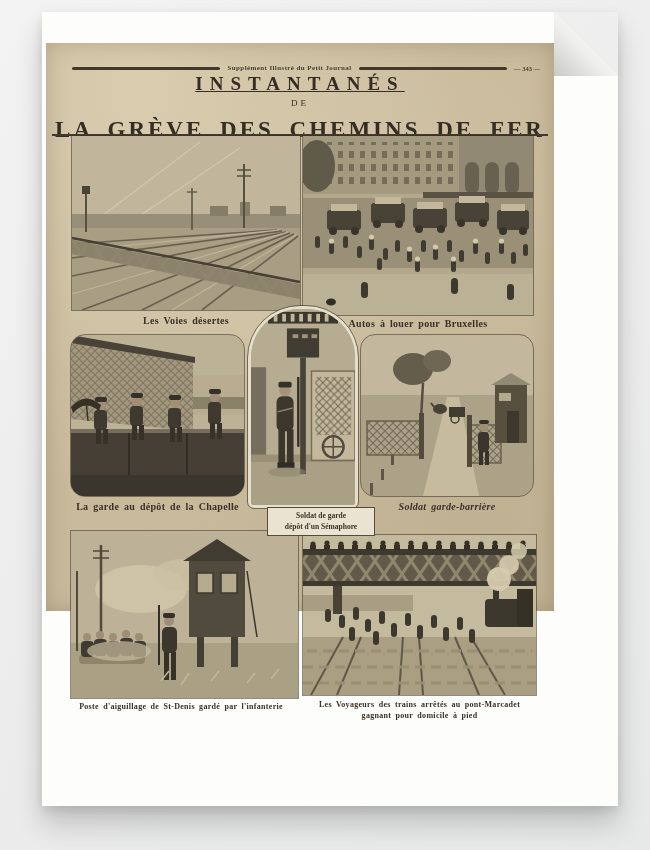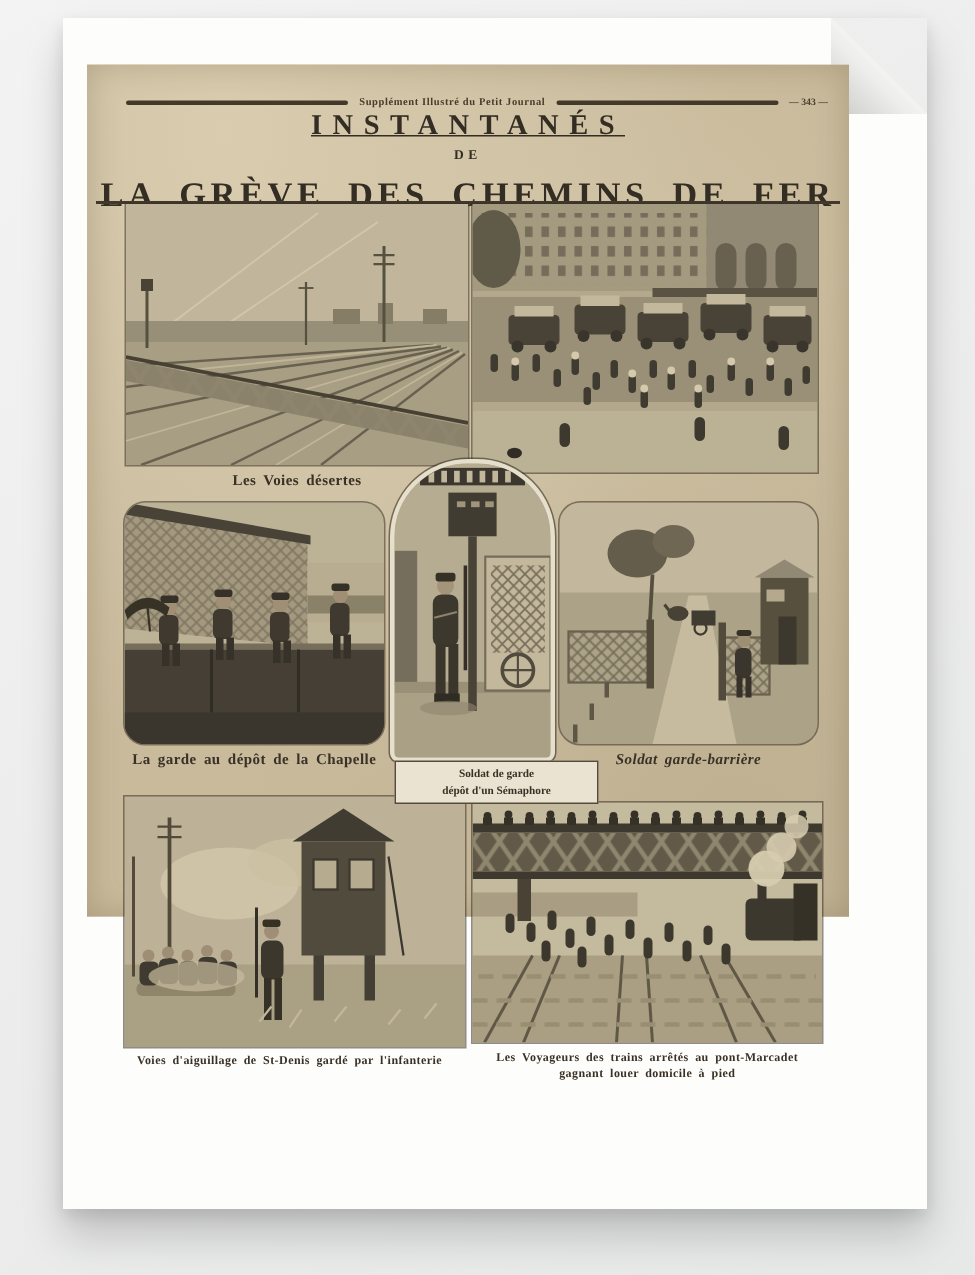--- a/index.html
+++ b/index.html
@@ -14,52 +14,52 @@
   .sheet-shadow{position:absolute;left:42px;top:12px;width:576px;height:794px;
     box-shadow:0 18px 26px rgba(0,0,0,.18),0 4px 10px rgba(0,0,0,.10);}
   .sheet{position:absolute;left:42px;top:12px;width:576px;height:794px;
     background:#fdfdfc;
     clip-path:polygon(0 0,calc(100% - 64px) 0,100% 64px,100% 100%,0 100%);}
   .curl{position:absolute;left:554px;top:12px;width:64px;height:64px;
     clip-path:polygon(0 0,100% 100%,0 100%);
     background:linear-gradient(45deg,#c9c9c6 0%,#ededeb 40%,#ffffff 72%,#f4f4f2 100%);
     filter:drop-shadow(-2px 3px 3px rgba(0,0,0,.18));}
   
-  .newspage{position:absolute;left:58px;top:43px;width:508px;height:568px;
+  .newspage{position:absolute;left:46px;top:43px;width:508px;height:568px;
     background:
       radial-gradient(ellipse at 18% 8%,#d9ccaf 0%,rgba(217,204,175,0) 55%),
       radial-gradient(ellipse at 85% 92%,#bfb092 0%,rgba(191,176,146,0) 55%),
       radial-gradient(ellipse at 60% 40%,#d2c4a6 0%,rgba(210,196,166,0) 65%),
       #c9ba9c;
     box-shadow:inset 0 0 22px rgba(92,74,44,.28);
     color:#3a3126;}
   
   .masthead{position:absolute;left:26px;right:14px;top:19px;height:12px;
     display:flex;align-items:center;gap:7px;}
   .mast-rule{flex:1;height:3px;background:#42392b;border-radius:2px;}
   .mast-title{font-size:7px;font-weight:bold;letter-spacing:.4px;color:#473d2d;white-space:nowrap;}
   .mast-pagenum{font-size:6.5px;font-weight:bold;color:#473d2d;white-space:nowrap;}
   
   .heading{position:absolute;left:0;right:0;top:31px;text-align:center;line-height:1;}
   .head1{font-size:19px;font-weight:bold;letter-spacing:7px;color:#332d23;text-decoration:underline;}
-  .head2{font-size:9px;font-weight:bold;letter-spacing:3px;color:#332d23;margin-top:6px;text-align:center;}
+  .head2{font-size:9px;font-weight:normal;letter-spacing:3px;color:#332d23;margin-top:6px;text-align:center;}
   .head3{font-size:23px;font-weight:bold;letter-spacing:3px;word-spacing:7px;color:#332d23;margin-top:10px;white-space:nowrap;}
   .title-rule{position:absolute;left:6px;right:6px;top:91px;height:2px;background:#42392b;}
   
   .photo{position:absolute;overflow:hidden;background:#b3a98f;
     outline:1px solid rgba(55,47,35,.55);}
   .photo svg{display:block;width:100%;height:100%;}
   .round{border-radius:14px;}
   .arch{border-radius:52px 52px 6px 6px;border:3px solid #e6dfcb;
     outline:1px solid rgba(55,47,35,.6);z-index:5;}
   .caption{position:absolute;font-size:10px;font-weight:bold;text-align:center;
     letter-spacing:.3px;word-spacing:2px;color:#3a3126;line-height:1.35;}
   .cap-box{position:absolute;z-index:6;background:#eae3d1;border:1px solid #564b3a;
     font-size:7.5px;font-weight:bold;text-align:center;color:#3a3126;
-    line-height:1.5;padding:2px 16px;}
+    line-height:1.5;padding:2px 2px;margin-left:16px;}
 </style>
 </head>
 <body>
 
 <svg width="0" height="0" style="position:absolute">
   <defs>
     <pattern id="pat-lattice" width="8" height="8" patternUnits="userSpaceOnUse">
       <path d="M0,8 L8,0 M0,0 L8,8" stroke="#6f6654" stroke-width="1.2" fill="none"></path>
     </pattern>
     <pattern id="pat-truss" width="18" height="26" patternUnits="userSpaceOnUse">
@@ -217,20 +217,21 @@
         <rect x="0" y="138" width="230" height="41" fill="#bab095"></rect>
         <g fill="#2f2b23">
           <rect x="58" y="146" width="7" height="16" rx="3.5"></rect>
             <rect x="148" y="142" width="7" height="16" rx="3.5"></rect>
             <rect x="204" y="148" width="7" height="16" rx="3.5"></rect>
           <ellipse cx="28" cy="166" rx="5" ry="3.5" fill="#211e19"></ellipse>
         </g>
         <rect width="230" height="179" fill="#c9ba9c" opacity=".10"></rect>
       </svg>
     </div>
+    <div class="caption" style="left:257px;top:274px;width:230px;">Autos à louer pour Bruxelles</div>
 
     <div class="photo arch" style="left:202px;top:263px;width:104px;height:196px;">
       <svg viewBox="0 0 110 202" preserveAspectRatio="none">
         <rect width="110" height="202" fill="#b5ab91"></rect>
         <rect x="0" y="60" width="16" height="92" fill="#6e6655"></rect>
         <rect x="0" y="150" width="110" height="8" fill="#968c73"></rect>
         <rect x="0" y="158" width="110" height="44" fill="#a89d83"></rect>
         <g>
           <rect x="18" y="3" width="74" height="12" fill="#2d2922"></rect>
           <g fill="#c2b79b">
@@ -431,21 +432,21 @@
               <rect x="62" y="110" width="13" height="16" rx="4" fill="#322d25"></rect>
             </g>
         </g>
         <ellipse cx="48" cy="120" rx="32" ry="10" fill="#c9bd9f" opacity=".7"></ellipse>
         <g stroke="#c3b79a" stroke-width="1.5">
           <path d="M90,150 L98,140 M110,154 L118,142 M140,150 L148,140 M176,152 L184,142 M200,148 L208,138"></path>
         </g>
         <rect width="227" height="167" fill="#c9ba9c" opacity=".10"></rect>
       </svg>
     </div>
-    <div class="caption" style="left:10px;top:659px;width:250px;font-size:8px;">Voies d'aiguillage de St-Denis gardé par l'infanterie</div>
+    <div class="caption" style="left:10px;top:659px;width:250px;font-size:8px;">Poste d'aiguillage de St-Denis gardé par l'infanterie</div>
 
     <div class="photo" style="left:257px;top:492px;width:233px;height:160px;">
       <svg viewBox="0 0 233 160" preserveAspectRatio="none">
         <rect width="233" height="160" fill="#c5ba9e"></rect>
         <rect x="0" y="60" width="110" height="16" fill="#9d9379" opacity=".8"></rect>
         <g>
           <rect x="0" y="20" width="233" height="26" fill="#574f40"></rect>
           <rect x="0" y="20" width="233" height="26" fill="url(#pat-truss)"></rect>
           <rect x="0" y="14" width="233" height="6" fill="#2f2b23"></rect>
           <rect x="0" y="46" width="233" height="5" fill="#2f2b23"></rect>
@@ -523,17 +524,17 @@
             <rect x="154" y="82" width="6" height="13" rx="3"></rect>
             <rect x="166" y="94" width="6" height="14" rx="3"></rect>
             <rect x="46" y="92" width="6" height="14" rx="3"></rect>
             <rect x="70" y="96" width="6" height="14" rx="3"></rect>
         </g>
         <rect width="233" height="160" fill="#c9ba9c" opacity=".10"></rect>
       </svg>
     </div>
     <div class="caption" style="left:252px;top:657px;width:243px;font-size:8px;">
       <div>Les Voyageurs des trains arrêtés au pont-Marcadet</div>
-      <div>gagnant louer domicile à pied</div>
+      <div>gagnant pour domicile à pied</div>
     </div>
 
   </div>
 </div>
 
 </body></html>

